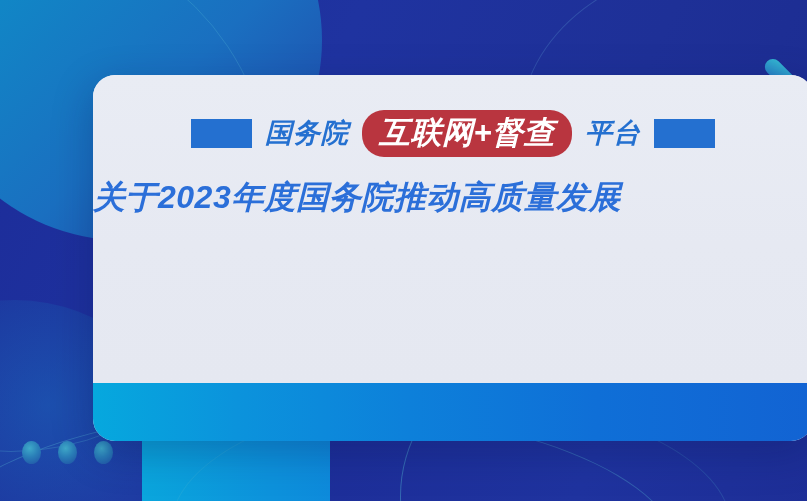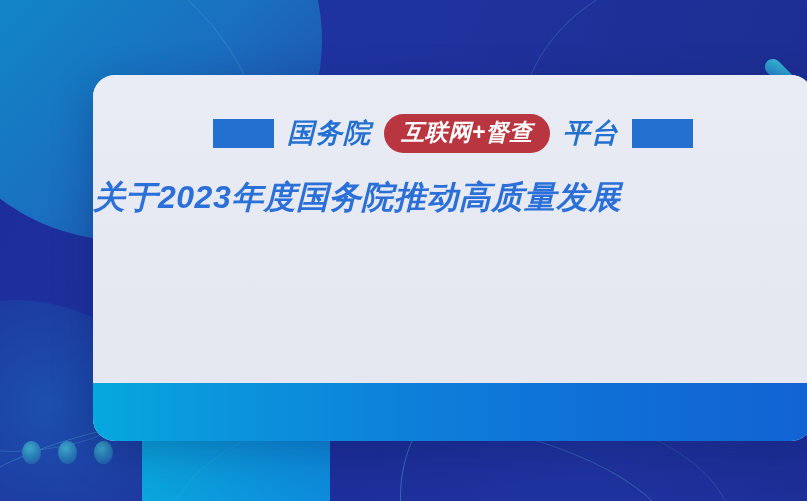--- a/index.html
+++ b/index.html
@@ -139,21 +139,21 @@
     font-size: 27px;
     font-weight: 700;
     letter-spacing: 1px;
     color: #2470d0;
     line-height: 1;
     white-space: nowrap;
   }
   .brand-badge {
     background: #b9353f;
     color: #ffffff;
-    font-size: 23px;
+    font-size: 31px;
     font-weight: 700;
     letter-spacing: 0.5px;
     border-radius: 22px;
     padding: 7px 17px 9px 17px;
     line-height: 1;
     white-space: nowrap;
   }
 
   
   .title-wrap {

